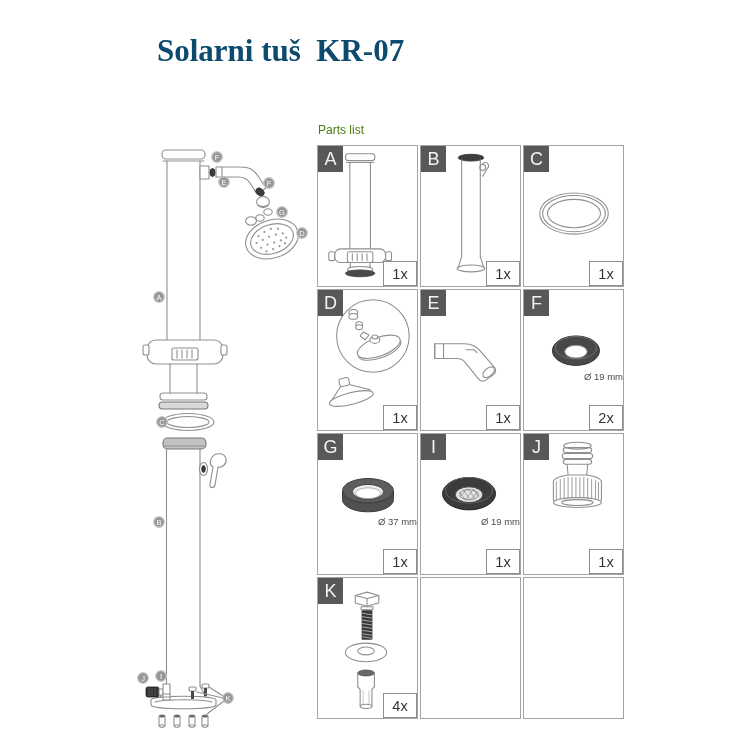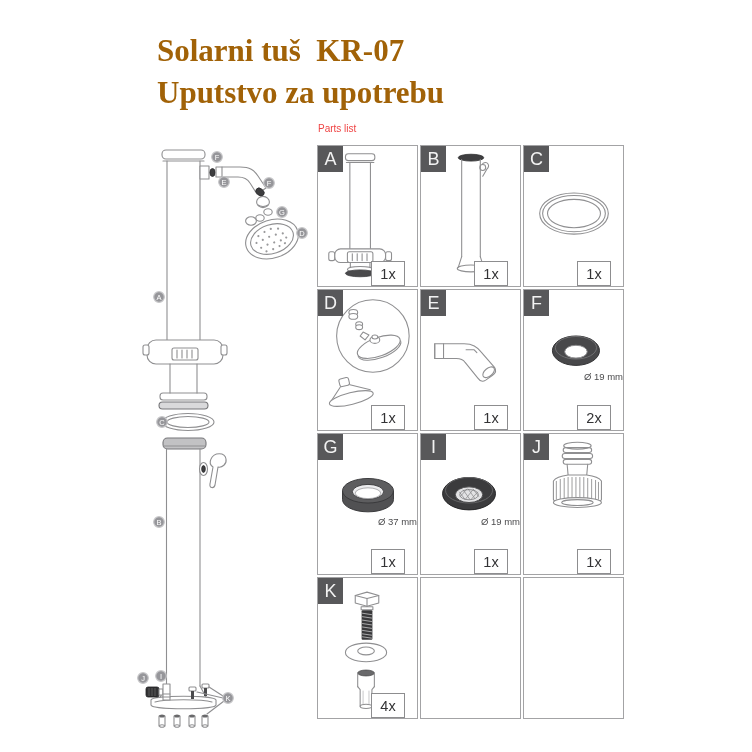--- a/index.html
+++ b/index.html
@@ -3,42 +3,42 @@
 <meta charset="utf-8">
 <style>
   html,body { margin:0; padding:0; background:#fff; }
   .page {
     position:relative; width:752px; height:752px; background:#ffffff;
     font-family:"Liberation Sans", sans-serif; overflow:hidden;
   }
   .doc-title {
     position:absolute; left:157px; top:30px;
     font-family:"Liberation Serif", serif; font-weight:600;
-    font-size:31px; line-height:42px; color:#a16207; white-space:pre;
+    font-size:31px; line-height:42px; color:#0c4a6e; white-space:pre;
   }
   .parts-heading {
     position:absolute; left:318px; top:123px;
-    font-size:10px; color:#ef4444;
+    font-size:12px; color:#4d7c0f;
   }
   .parts-grid {
     position:absolute; left:317px; top:145px; width:307px; height:574px;
     display:grid; grid-template-columns:repeat(3,1fr); grid-template-rows:repeat(4,1fr);
     gap:2px;
   }
   .cell {
     position:relative; background:#fff; border:1px solid #a3a3a5; box-sizing:border-box;
   }
   .cell svg { position:absolute; left:0; top:0; width:100%; height:100%; }
   .tag {
     position:absolute; left:0; top:0; width:25px; height:26px;
     background:#58585a; color:#f2f2f2; font-size:18px; font-weight:400;
     display:flex; align-items:center; justify-content:center; z-index:2;
   }
   .qty {
-    position:absolute; right:12px; bottom:0; min-width:28px; height:23px;
+    position:absolute; right:0; bottom:0; min-width:28px; height:23px;
     background:#fff; border:1px solid #8d8d8f;
     display:flex; align-items:center; justify-content:center;
     font-size:14.5px; color:#333335; z-index:2; padding:0 2px;
   }
   .dim-note {
     position:absolute; left:0; width:100%; text-align:right;
     font-size:9.5px; color:#4c4c4e; z-index:1;
   }
   .note-f { top:81px; }
   .note-g { top:82px; }
@@ -48,21 +48,21 @@
   .ln-w { stroke:#8f8f91; fill:#ffffff; stroke-width:1.1; stroke-linejoin:round; }
   .dark { fill:#3d3d3f; stroke:#2c2c2e; stroke-width:0.8; }
   .callout-circle { fill:#96969a; stroke:#c6c6c8; stroke-width:1.2; }
   .callout-text { fill:#ffffff; font-family:"Liberation Sans",sans-serif; font-size:7.5px; text-anchor:middle; }
 </style>
 </head>
 <body>
 
 <div class="page">
 
-  <div class="doc-title"><span>Solarni tuš  KR-07</span><br><span>Uputstvo za upotrebu</span></div>
+  <div class="doc-title"><span>Solarni tuš  KR-07</span><br></div>
 
   <div class="parts-heading">Parts list</div>
 
   <svg class="diagram-svg" viewBox="0 0 185 600">
 
     <g>
       <rect class="ln" x="27" y="4" width="43" height="9" rx="4"></rect>
       <line class="ln" x1="28" y1="15" x2="69" y2="15"></line>
       <line class="ln" x1="32" y1="15" x2="32" y2="194"></line>
       <line class="ln" x1="65" y1="15" x2="65" y2="194"></line>

